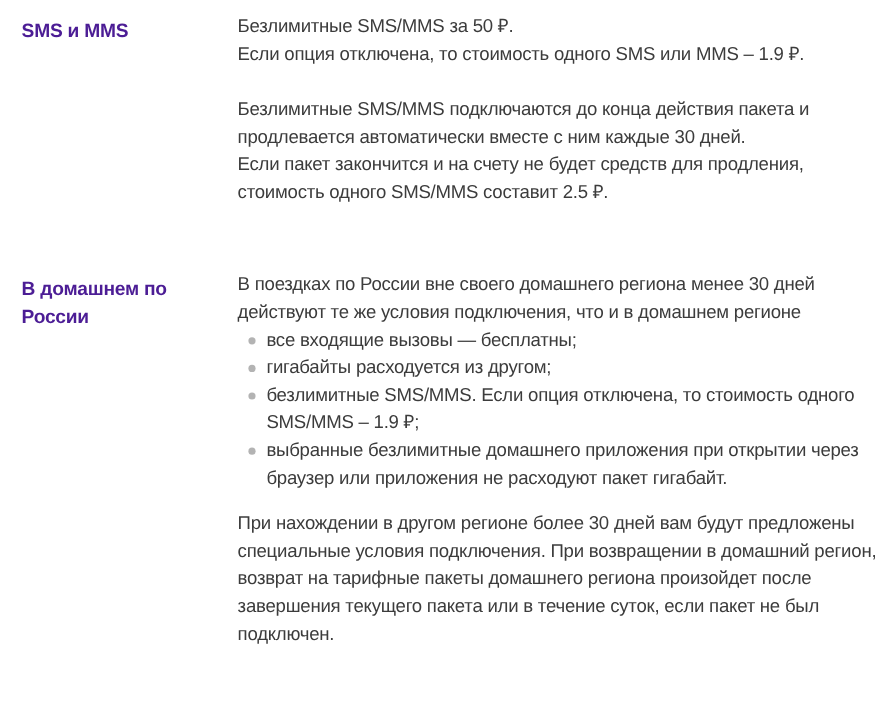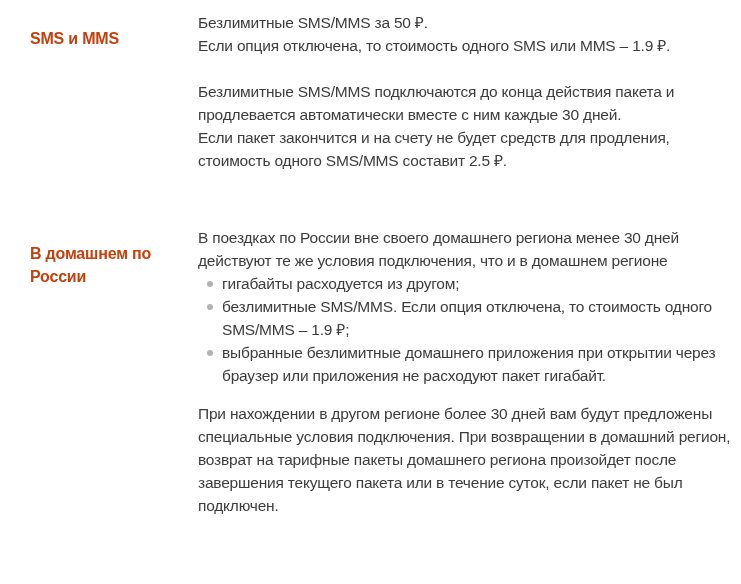--- a/index.html
+++ b/index.html
@@ -27,24 +27,24 @@
   .section + .section {
     margin-top: 54px;
   }
   .label-col {
     width: 186px;
     flex-shrink: 0;
     box-sizing: border-box;
     padding-left: 14px;
   }
   .section-label {
-    margin: 16px;
+    margin: 4px;
     font-size: 16px;
     font-weight: bold;
-    color: #c2410c;
+    color: #4c1d95;
     line-height: 23px;
     letter-spacing: -0.2px;
   }
   .content-col {
     width: 552px;
     font-size: 15.5px;
     line-height: 23px;
     letter-spacing: -0.2px;
     margin-left: 12px;
   }
@@ -97,20 +97,24 @@
     <div class="label-col">
       <h3 class="section-label">В домашнем по России</h3>
     </div>
     <div class="content-col">
       <div class="para">
         <div class="line">В поездках по России вне своего домашнего региона менее 30 дней действуют те же условия подключения, что и в домашнем регионе</div>
       </div>
       <ul class="bullets">
         <li>
           <span class="bullet-dot"></span>
+          <span class="li-text">все входящие вызовы — бесплатны;</span>
+        </li>
+        <li>
+          <span class="bullet-dot"></span>
           <span class="li-text">гигабайты расходуется из другом;</span>
         </li>
         <li>
           <span class="bullet-dot"></span>
           <span class="li-text">безлимитные SMS/MMS. Если опция отключена, то стоимость одного SMS/MMS – 1.9 ₽;</span>
         </li>
         <li>
           <span class="bullet-dot"></span>
           <span class="li-text">выбранные безлимитные домашнего приложения при открытии через браузер или приложения не расходуют пакет гигабайт.</span>
         </li>

